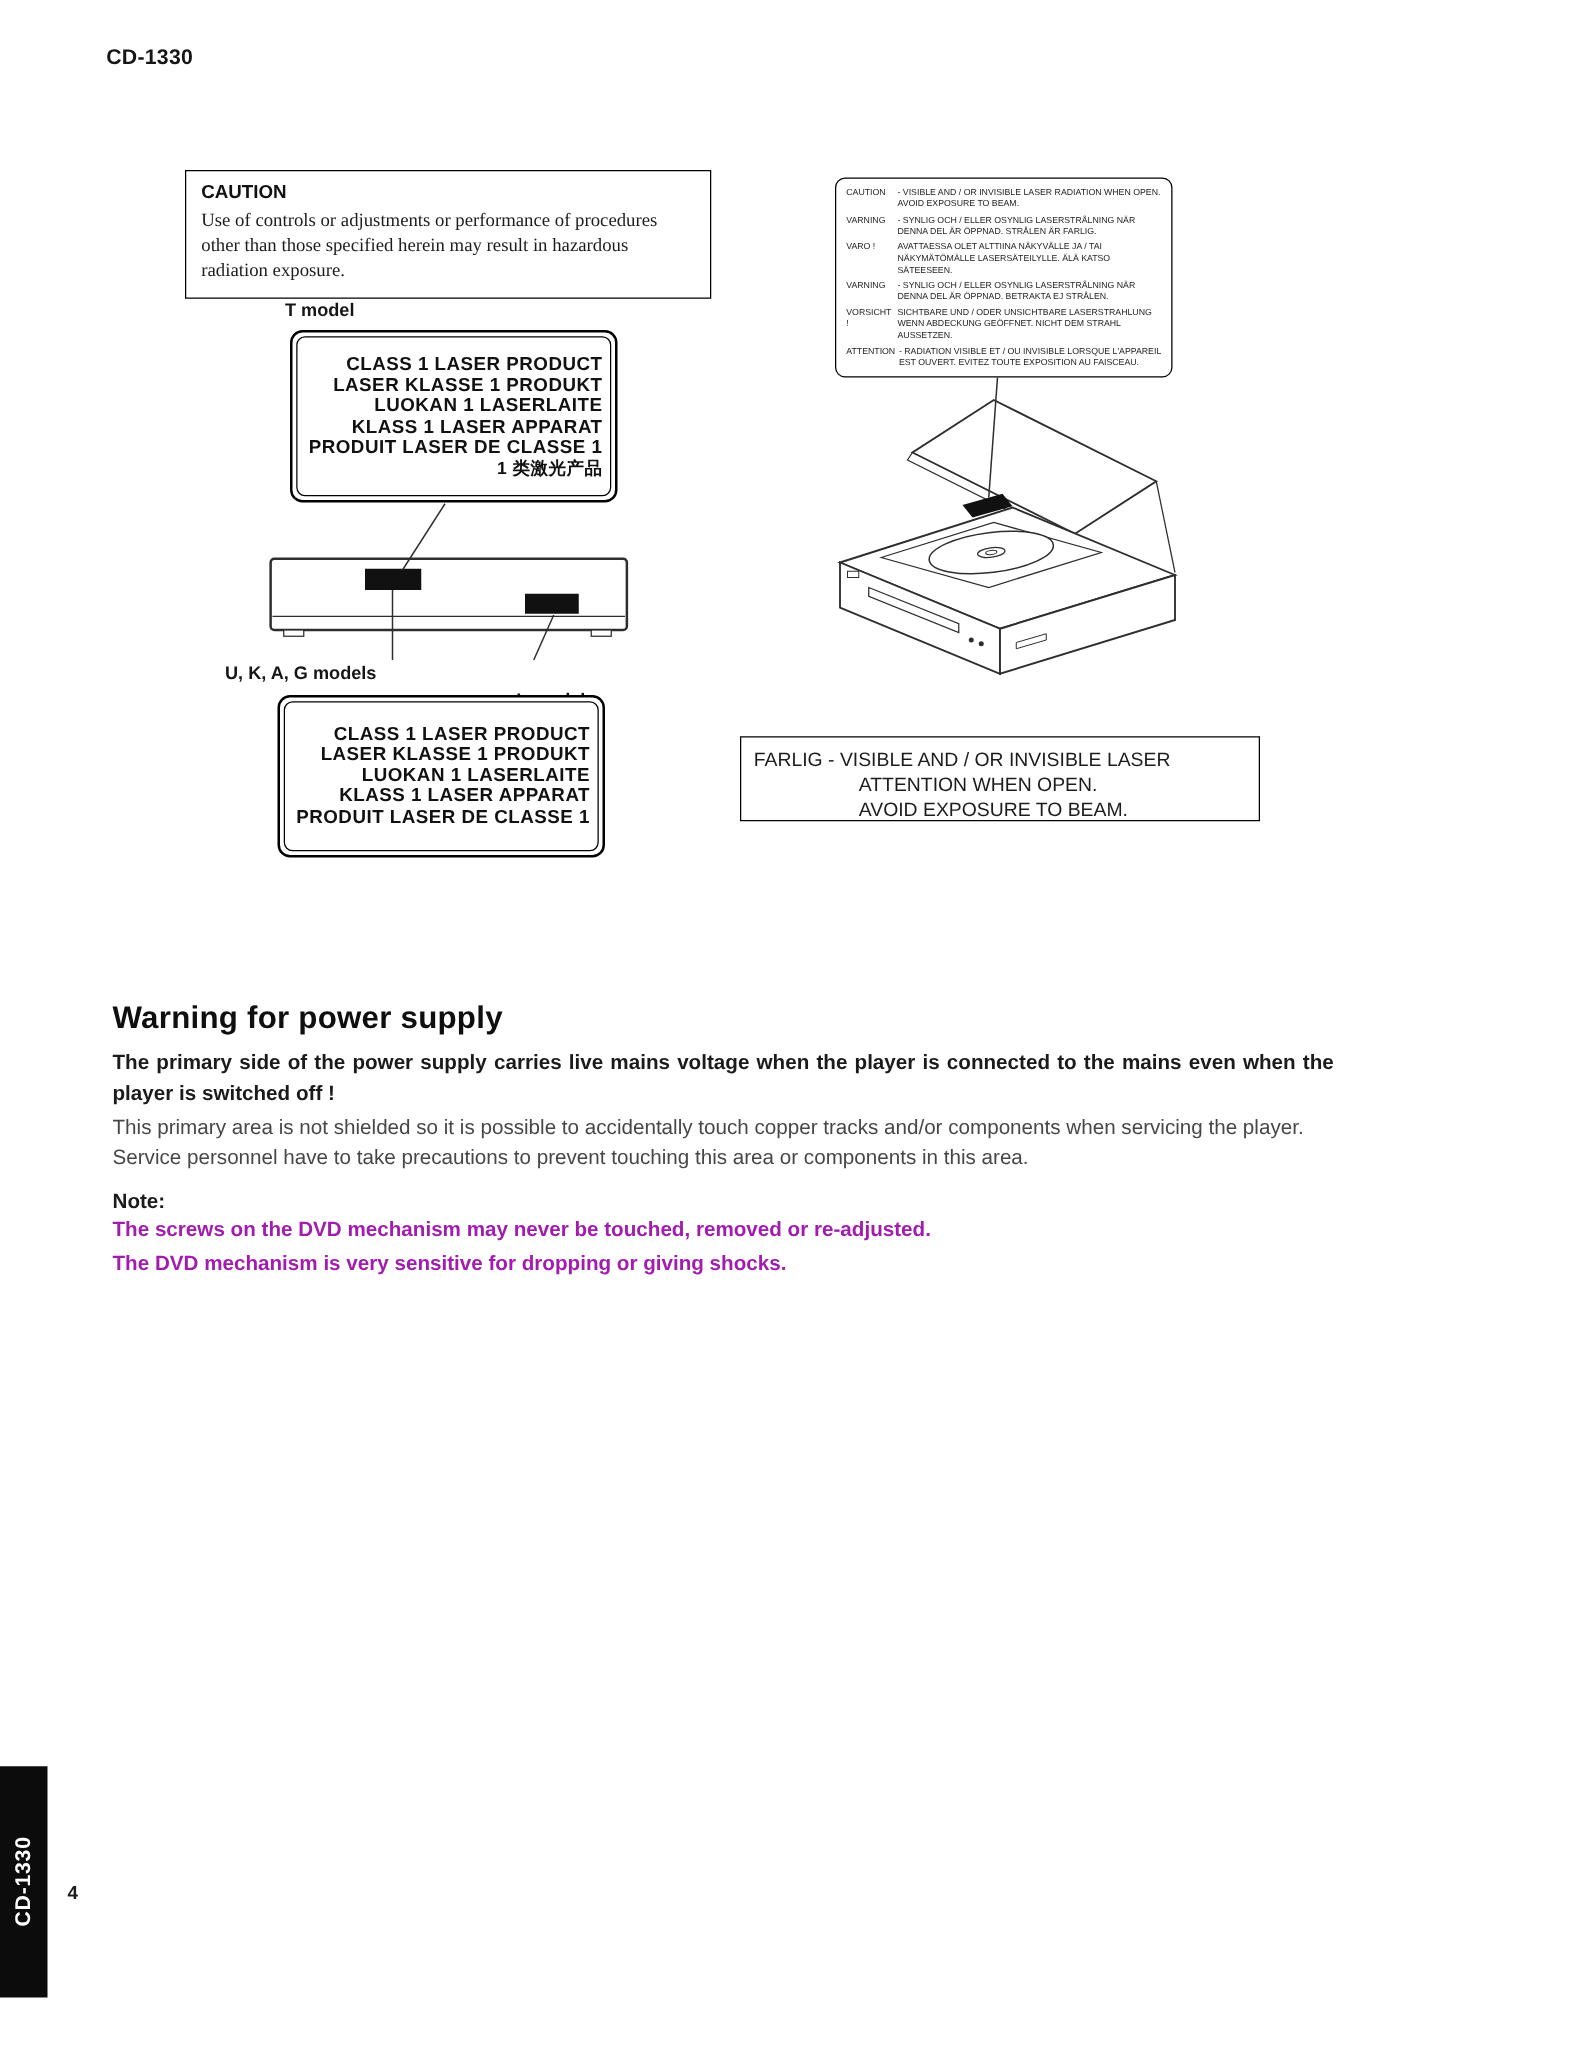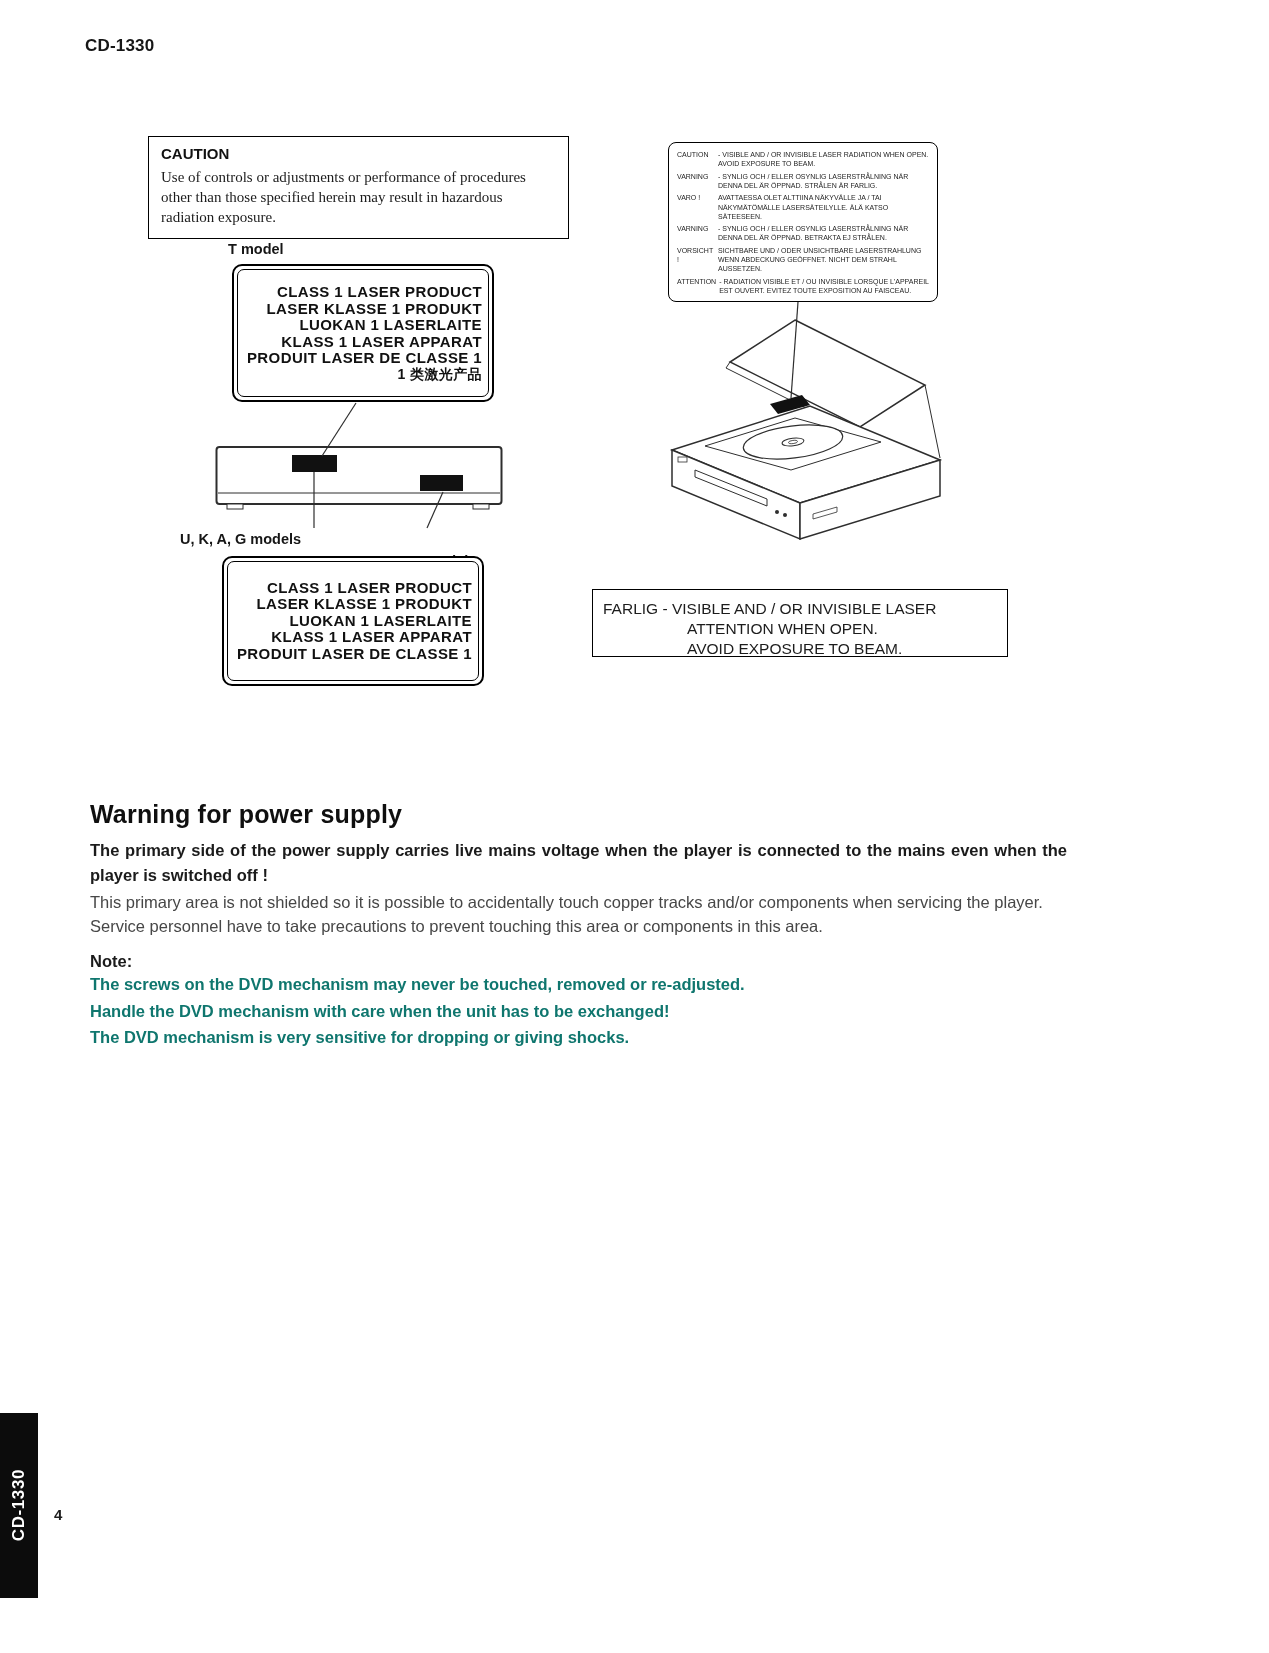--- a/index.html
+++ b/index.html
@@ -42,21 +42,21 @@
     border:1.5px solid #000; padding:9px 8px 8px 10px; font-size:15.5px; line-height:1.28; color:#1c1c1c; background:#fff; }
   .caution-right .indent { padding-left:84px; }
 
   
   .warning { left:90px; top:800px; width:977px; }
   .w-title { font-size:25px; font-weight:bold; color:#0f0f0f; margin:0 0 9px 0; letter-spacing:0.2px; }
   .w-lead { font-size:16.5px; font-weight:bold; line-height:1.5; text-align:justify; color:#1b1b1b; }
   .w-para { font-size:16.5px; line-height:1.5; text-align:justify; color:#474747; margin-top:2px; }
   .w-para2 { font-size:16.5px; line-height:1.5; color:#474747; }
   .w-note-label { font-size:16.5px; font-weight:bold; color:#1b1b1b; margin-top:13px; }
-  .w-note-line { font-size:16.5px; font-weight:bold; color:#0f766e; line-height:1.62; }
+  .w-note-line { font-size:16.5px; font-weight:bold; color:#a21caf; line-height:1.62; }
 
   
   .side-bar { left:0; top:1413px; width:38px; height:185px; background:#0c0c0c;
     display:flex; align-items:center; justify-content:center; }
   .side-bar .sb-label { writing-mode:vertical-rl; transform:rotate(180deg); color:#fff;
     font-weight:bold; font-size:17px; letter-spacing:0.6px; }
   .page-number { left:54px; top:1506px; font-weight:bold; font-size:15px; color:#1d1d1d; }
 
   svg { display:block; }
   .overlay { pointer-events:none; }
@@ -170,21 +170,20 @@
     <div class="indent">AVOID EXPOSURE TO BEAM.</div>
   </div>
 
   <div class="abs warning">
     <div class="w-title">Warning for power supply</div>
     <div class="w-lead">The primary side of the power supply carries live mains voltage when the player is connected to the mains even when the player is switched off !</div>
     <div class="w-para">This primary area is not shielded so it is possible to accidentally touch copper tracks and/or components when servicing the player.</div>
     <div class="w-para2">Service personnel have to take precautions to prevent touching this area or components in this area.</div>
     <div class="w-note-label">Note:</div>
     <div class="w-note-line">The screws on the DVD mechanism may never be touched, removed or re-adjusted.</div>
-    <div class="w-note-line">Handle the DVD mechanism with care when the unit has to be exchanged!</div>
     <div class="w-note-line">The DVD mechanism is very sensitive for dropping or giving shocks.</div>
   </div>
 
   <div class="abs side-bar">
     <div class="sb-label">CD-1330</div>
   </div>
   <div class="abs page-number">4</div>
 
   <svg class="abs overlay" style="left:0; top:0;" width="1269" height="1653" viewBox="0 0 1269 1653">
     <line x1="356" y1="403" x2="322" y2="456" stroke="#2e2e2e" stroke-width="1.2"></line>

